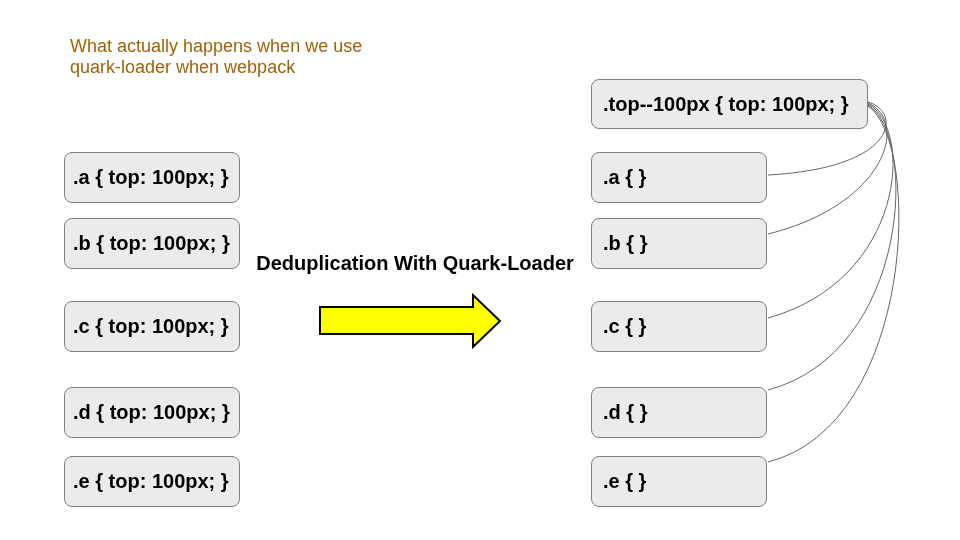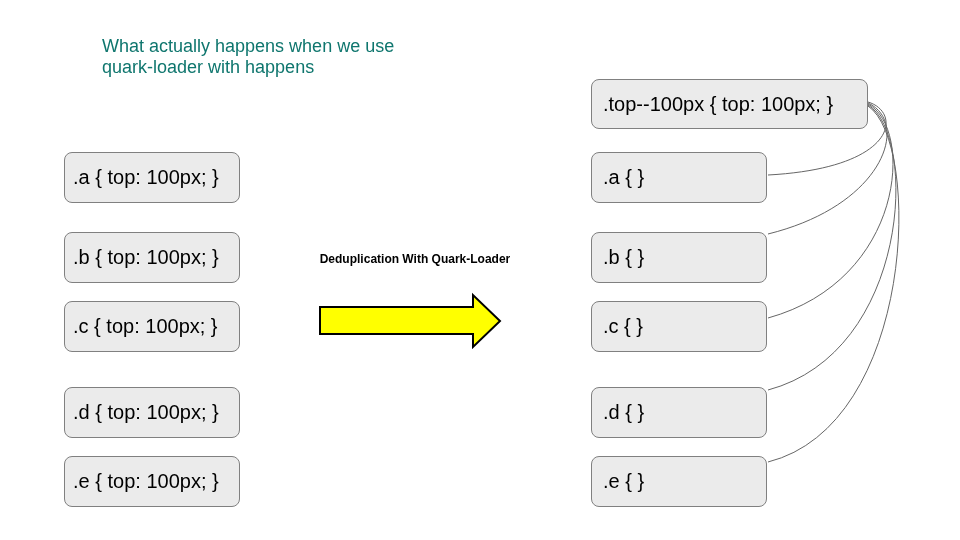--- a/index.html
+++ b/index.html
@@ -15,54 +15,53 @@
     background: #ffffff;
     overflow: hidden;
   }
   .title {
     position: absolute;
     left: 70px;
     top: 36px;
     width: 340px;
     font-size: 18px;
     line-height: 21px;
-    color: #0f766e;
-    margin-left: 32px;
+    color: #a16207;
   }
   .title .bold { font-weight: normal; }
   .rule-box {
     position: absolute;
     height: 51px;
     background: #ebebeb;
     border: 1px solid #808080;
     border-radius: 8px;
     box-sizing: border-box;
     display: flex;
     align-items: center;
     padding-left: 11px;
     font-size: 20px;
-    font-weight: normal;
+    font-weight: bold;
     color: #000000;
     white-space: nowrap;
   }
   .left-box  { left: 64px;  width: 176px; padding-left: 8px; }
   .right-box { left: 591px; width: 176px; }
   .dedup-box { left: 591px; top: 79px; width: 277px; height: 50px; }
   .row-0 { top: 152px; }
-  .row-1 { top: 232px; }
+  .row-1 { top: 218px; }
   .row-2 { top: 301px; }
   .row-3 { top: 387px; }
   .row-4 { top: 436px; margin-top: 20px; }
   .arrow-label {
     position: absolute;
     left: 255px;
     top: 252px;
     width: 320px;
     text-align: center;
-    font-size: 12px;
+    font-size: 20px;
     font-weight: bold;
     color: #000000;
     white-space: nowrap;
   }
   svg.overlay {
     position: absolute;
     left: 0;
     top: 0;
     width: 960px;
     height: 540px;
@@ -80,21 +79,21 @@
     stroke-linejoin: miter;
   }
 </style>
 </head>
 <body>
 
 <div class="slide">
 
   <div class="title">
     <span>What actually happens when we use</span><br>
-    <span class="bold">quark-loader</span><span> with happens</span>
+    <span class="bold">quark-loader</span><span> when webpack</span>
   </div>
 
   <div class="rule-box left-box row-0">
     <span>.a { top: 100px; }</span>
   </div>
   <div class="rule-box left-box row-1">
     <span>.b { top: 100px; }</span>
   </div>
   <div class="rule-box left-box row-2">
     <span>.c { top: 100px; }</span>

